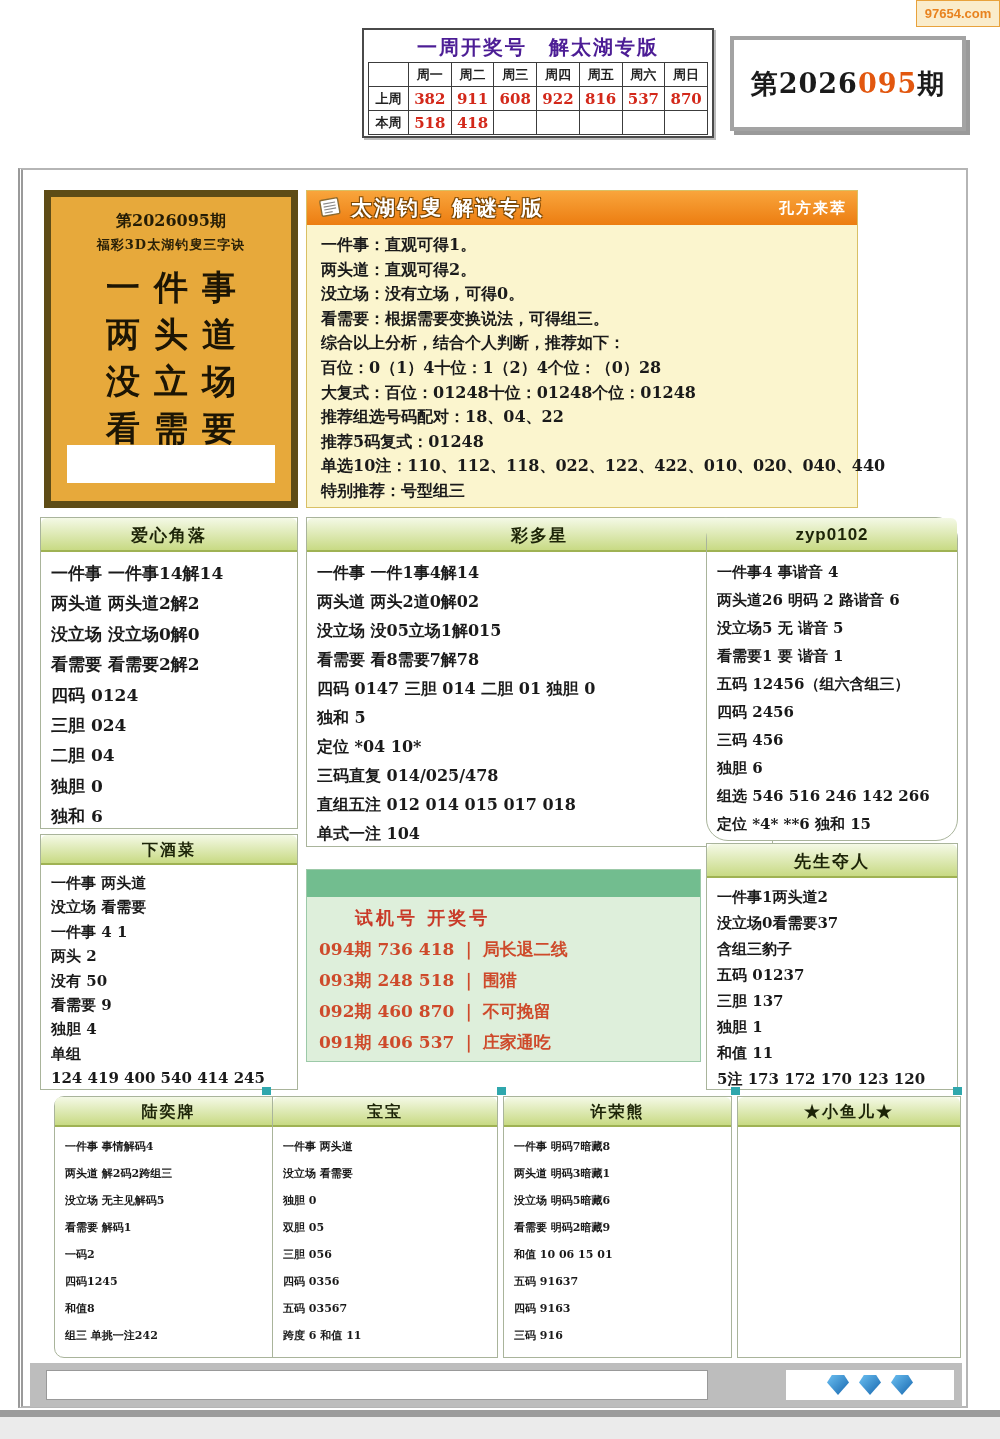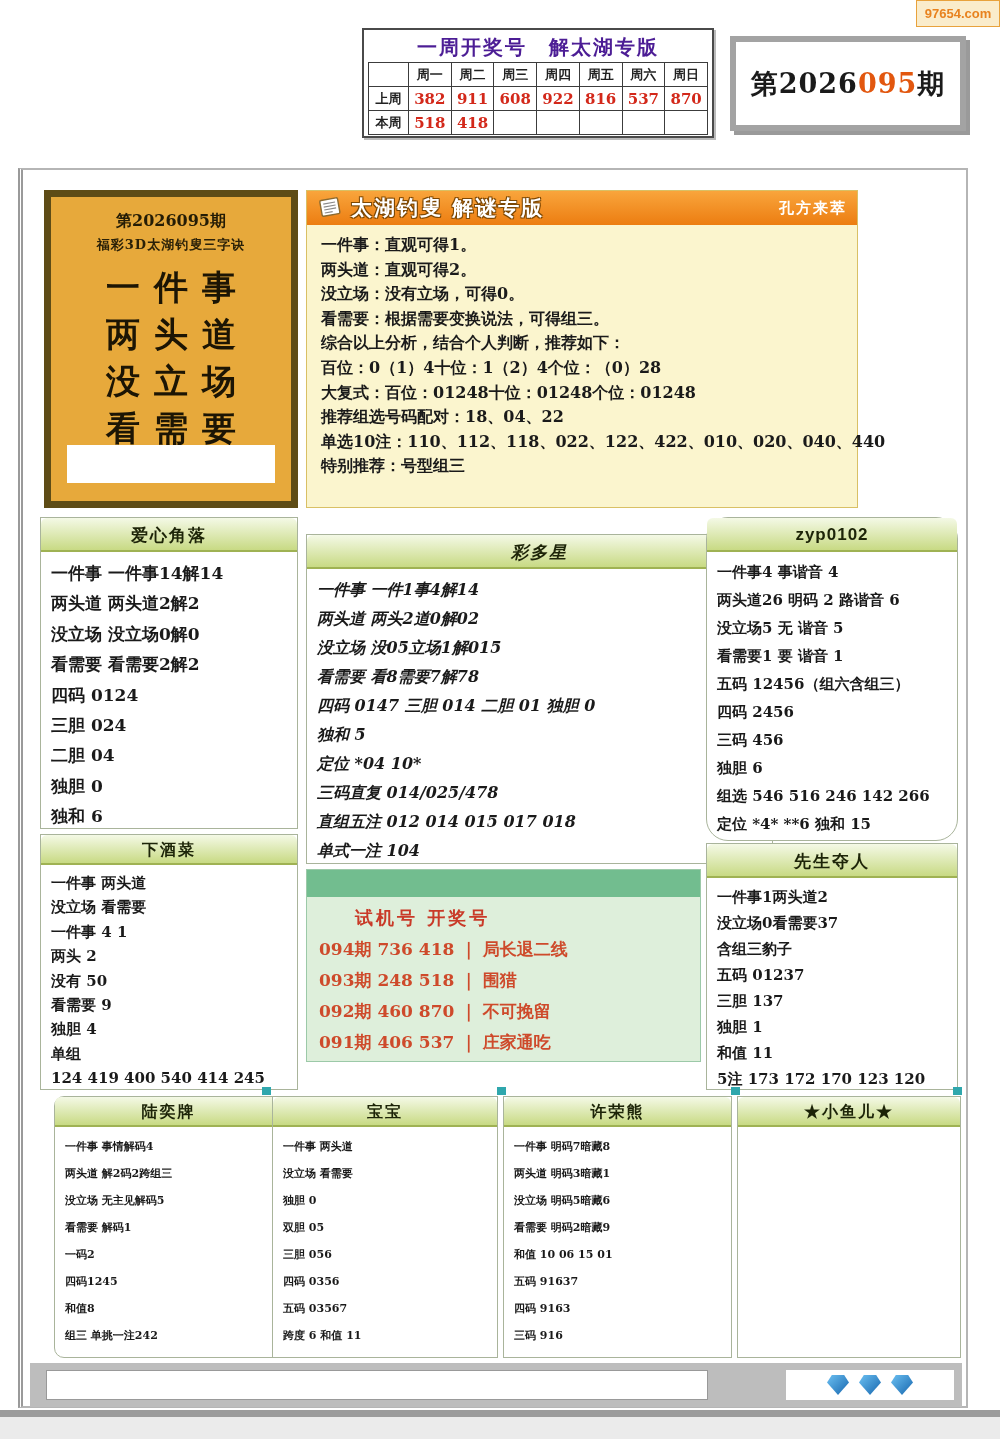--- a/index.html
+++ b/index.html
@@ -29,21 +29,21 @@
   }
   table.week { border-collapse:collapse; width:100%; }
   table.week td {
     border:1.6px solid #3c3c3c; text-align:center;
     font-weight:bold; font-size:13px; height:24px; color:#222;
   }
   tr.week-vals td { color:#d3281a; font-size:15px; }
   tr.week-vals td.rowlab { color:#222; font-size:13px; width:40px; }
   .issue-box {
     position:absolute; left:730px; top:36px; width:236px; height:95px;
-    border:6px solid #a3a3a3; background:#fff; box-shadow:4px 4px 0 #9a9a9a;
+    border:4px solid #a3a3a3; background:#fff; box-shadow:4px 4px 0 #9a9a9a;
     display:flex; align-items:center; justify-content:center;
     font-weight:bold; font-size:27px; letter-spacing:1px;
   }
   .issue-box .hl { color:#e2570f; }
   
   .frame {
     position:absolute; left:18px; top:168px; width:950px; height:1240px;
     background:#fff; border:2px solid #b5b5b5; border-left:5px double #9a9a9a;
   }
   .strip-dark { position:absolute; left:0; top:1410px; width:1000px; height:7px; background:#9b9b9b; }
@@ -207,20 +207,21 @@
   </div>
   <div class="main-body">
       <div class="mline">一件事：直观可得1。</div>
       <div class="mline">两头道：直观可得2。</div>
       <div class="mline">没立场：没有立场，可得0。</div>
       <div class="mline">看需要：根据需要变换说法，可得组三。</div>
       <div class="mline">综合以上分析，结合个人判断，推荐如下：</div>
       <div class="mline">百位：0（1）4十位：1（2）4个位：（0）28</div>
       <div class="mline">大复式：百位：01248十位：01248个位：01248</div>
       <div class="mline">推荐组选号码配对：18、04、22</div>
+      <div class="mline">推荐5码复式：01248</div>
       <div class="mline">单选10注：110、112、118、022、122、422、010、020、040、440</div>
       <div class="mline">特别推荐：号型组三</div>
     </div>
 </div>
 
 <div class="panel" style="left:40px; top:517px; width:258px; height:312px;">
   <div class="panel-head h34">爱心角落</div>
   <div class="panel-body lh30">
       <div>一件事 一件事14解14</div>
       <div>两头道 两头道2解2</div>
@@ -241,21 +242,21 @@
       <div>一件事 4 1</div>
       <div>两头 2</div>
       <div>没有 50</div>
       <div>看需要 9</div>
       <div>独胆 4</div>
       <div>单组</div>
       <div>124 419 400 540 414 245</div>
     </div>
 </div>
 
-<div class="panel" style="left:306px; top:534px; width:467px; height:330px;font-style:italic;">
+<div class="panel" style="left:306px; top:517px; width:467px; height:330px;">
   <div class="panel-head h34">彩多星</div>
   <div class="panel-body lh29">
       <div>一件事 一件1事4解14</div>
       <div>两头道 两头2道0解02</div>
       <div>没立场 没05立场1解015</div>
       <div>看需要 看8需要7解78</div>
       <div>四码 0147 三胆 014 二胆 01 独胆 0</div>
       <div>独和 5</div>
       <div>定位 *04 10*</div>
       <div>三码直复 014/025/478</div>

